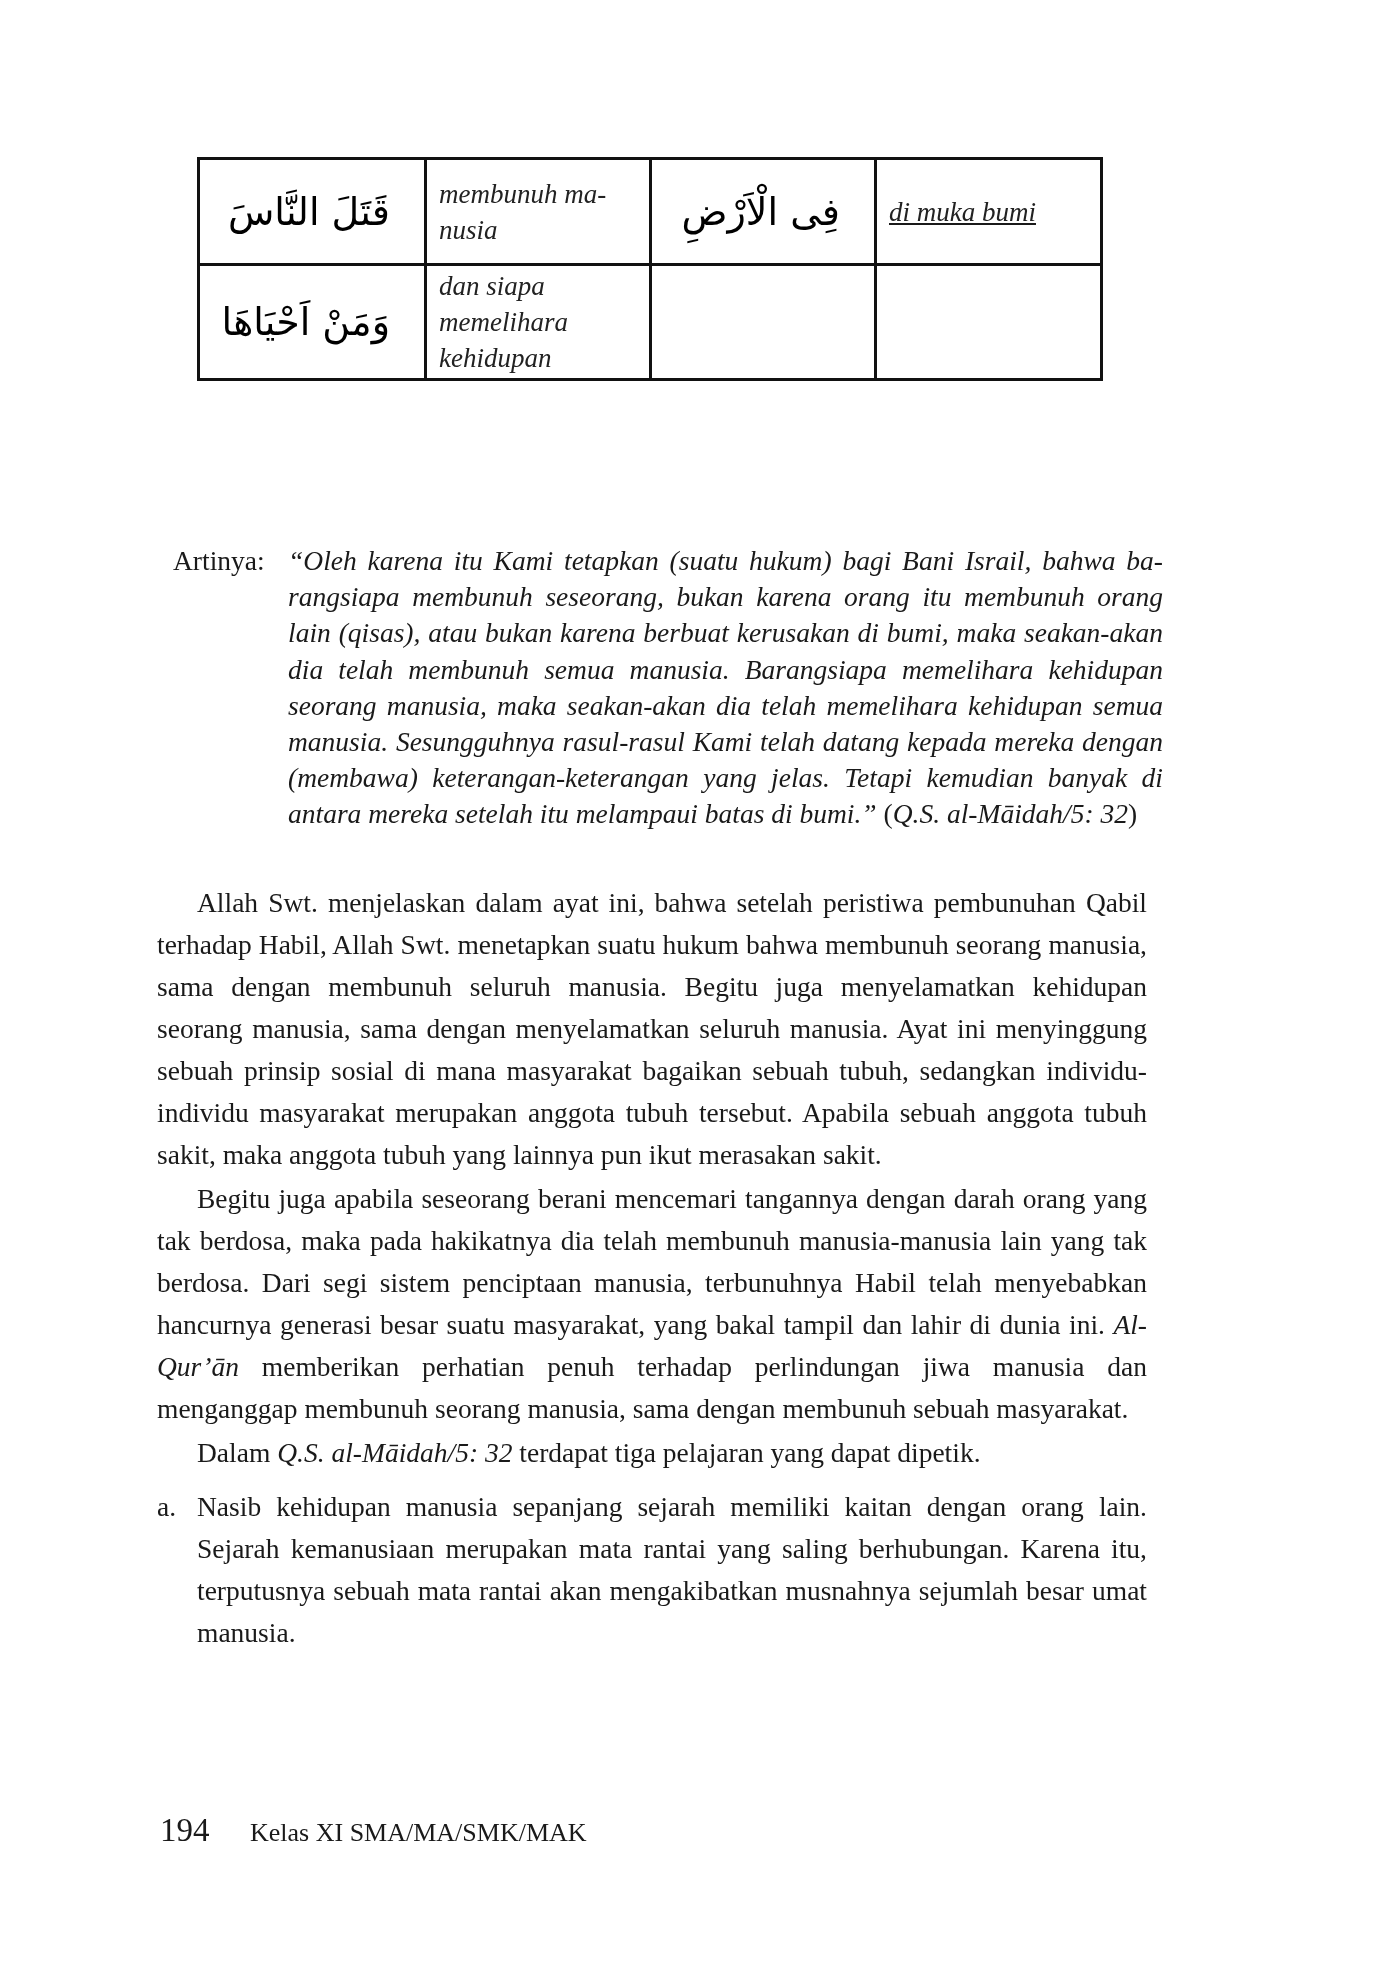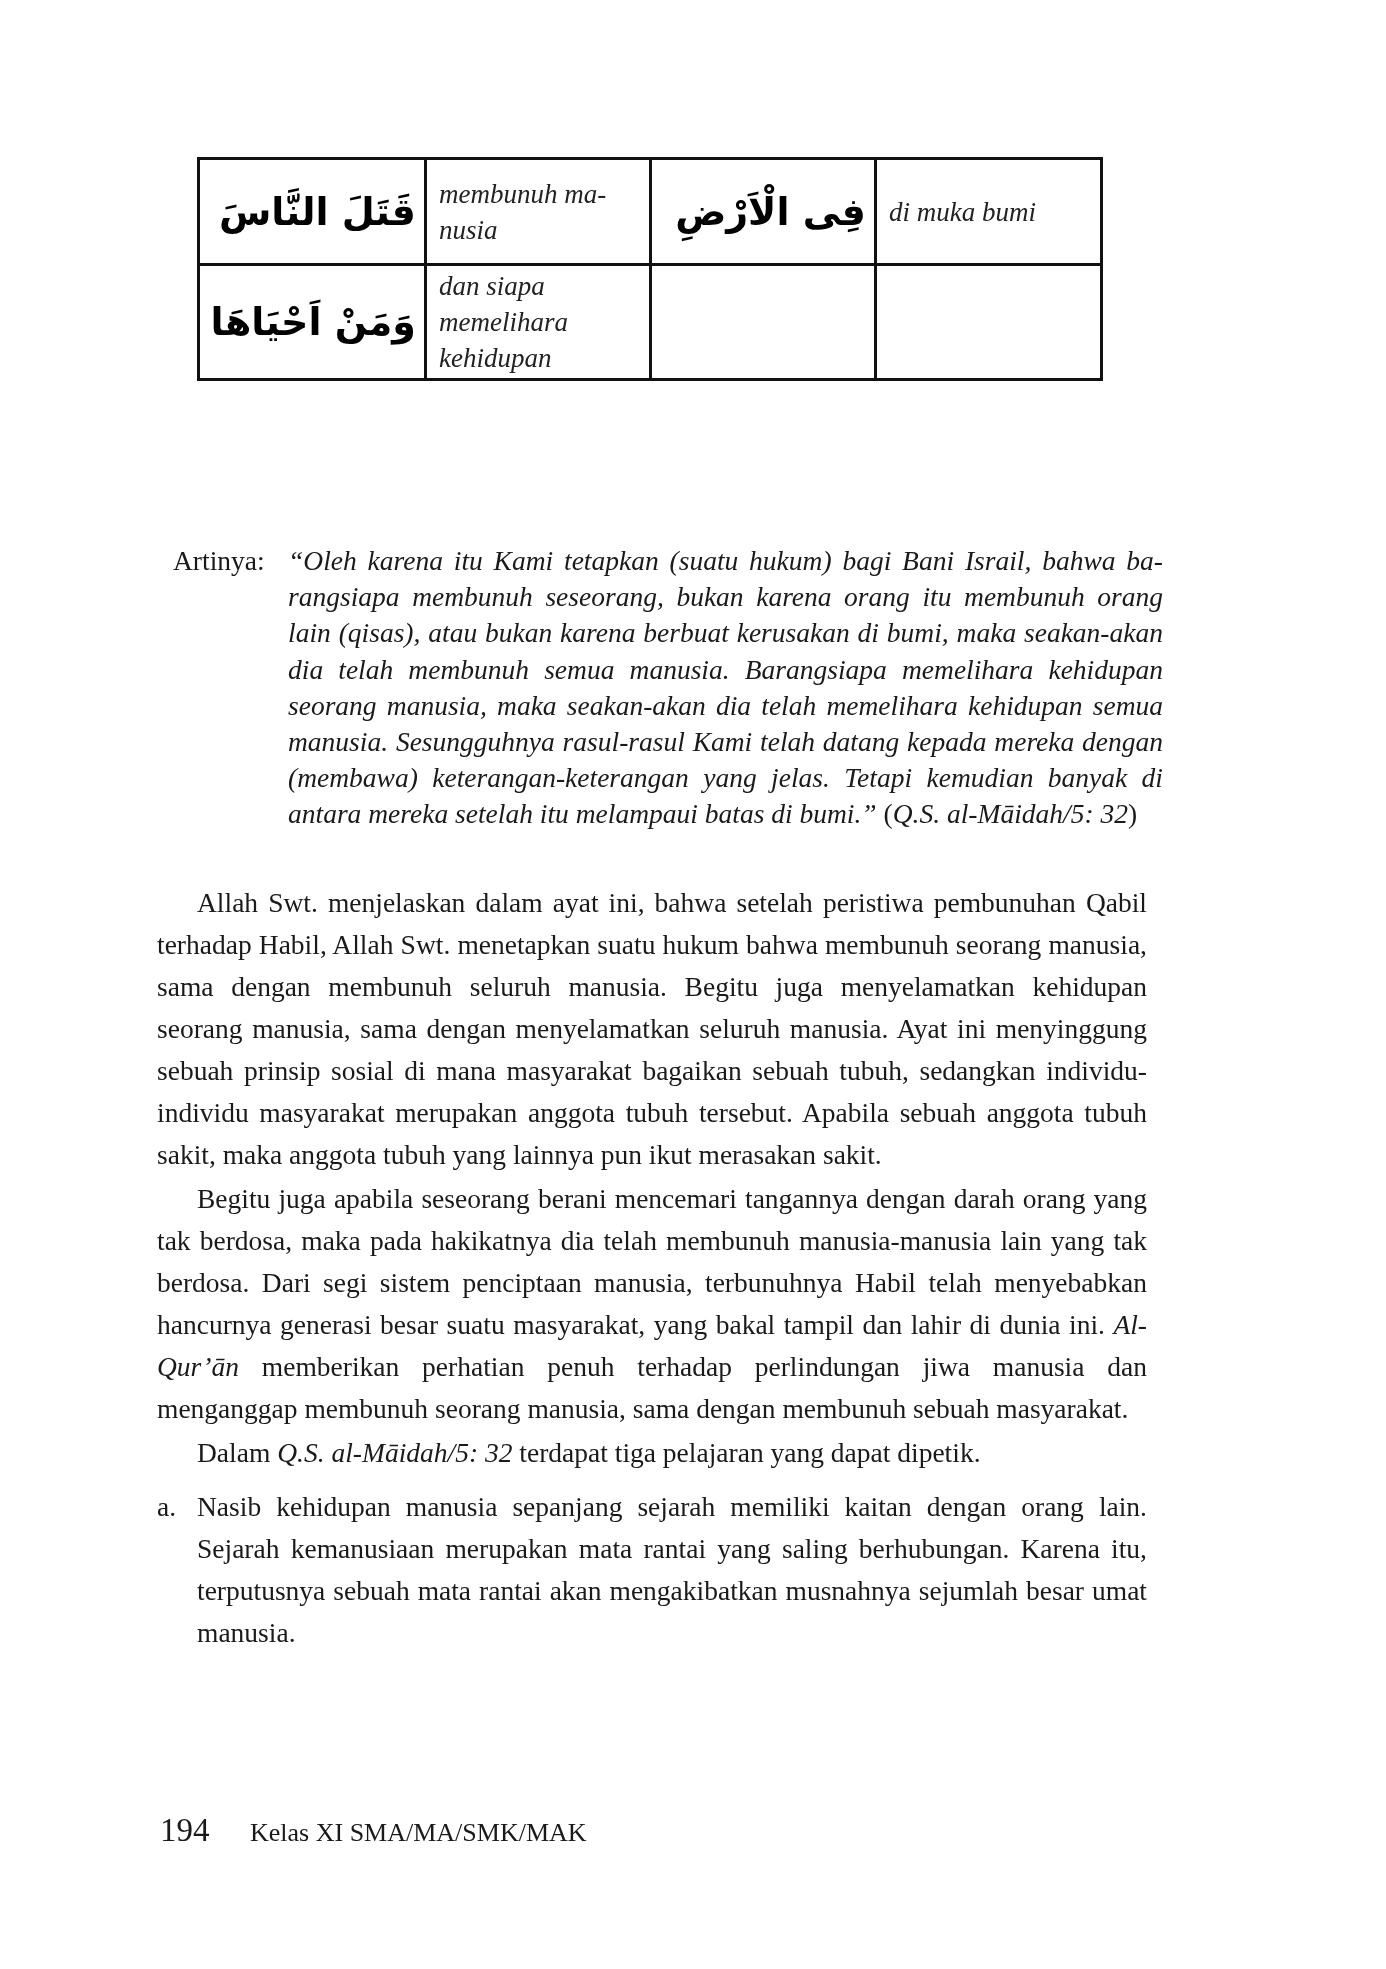--- a/index.html
+++ b/index.html
@@ -17,26 +17,26 @@
     border: 3px solid #111;
     padding: 0;
     vertical-align: middle;
   }
   .vocab-table tr.r1 td { height: 103px; }
   .vocab-table tr.r2 td { height: 103px; }
   .vocab-table tr.r3 td { height: 112px; }
   .c-ar { width: 224px; text-align: right; }
   .c-id { width: 222px; }
   .c-ar2 { width: 222px; text-align: right; }
-  .c-id2 { width: 223px; }
+  .c-id2 { width: 223px; text-decoration: underline; }
   .arabic {
     font-family: "DejaVu Sans", sans-serif;
-    font-size: 38px; font-weight: bold;
+    font-size: 38px; font-weight: normal;
     direction: rtl; display: inline-block;
-    padding-right: 8px; color: #000;
+    padding-right: 34px; color: #000;
   }
   .meaning {
     font-style: italic; font-size: 27px; line-height: 36px;
     padding-left: 12px; padding-right: 8px; display: block;
     color: #222;
   }
   .artinya {
     position: absolute; left: 157px; top: 543px; width: 990px;
     font-size: 27.5px; line-height: 36.2px; margin-left: 16px;
   }

